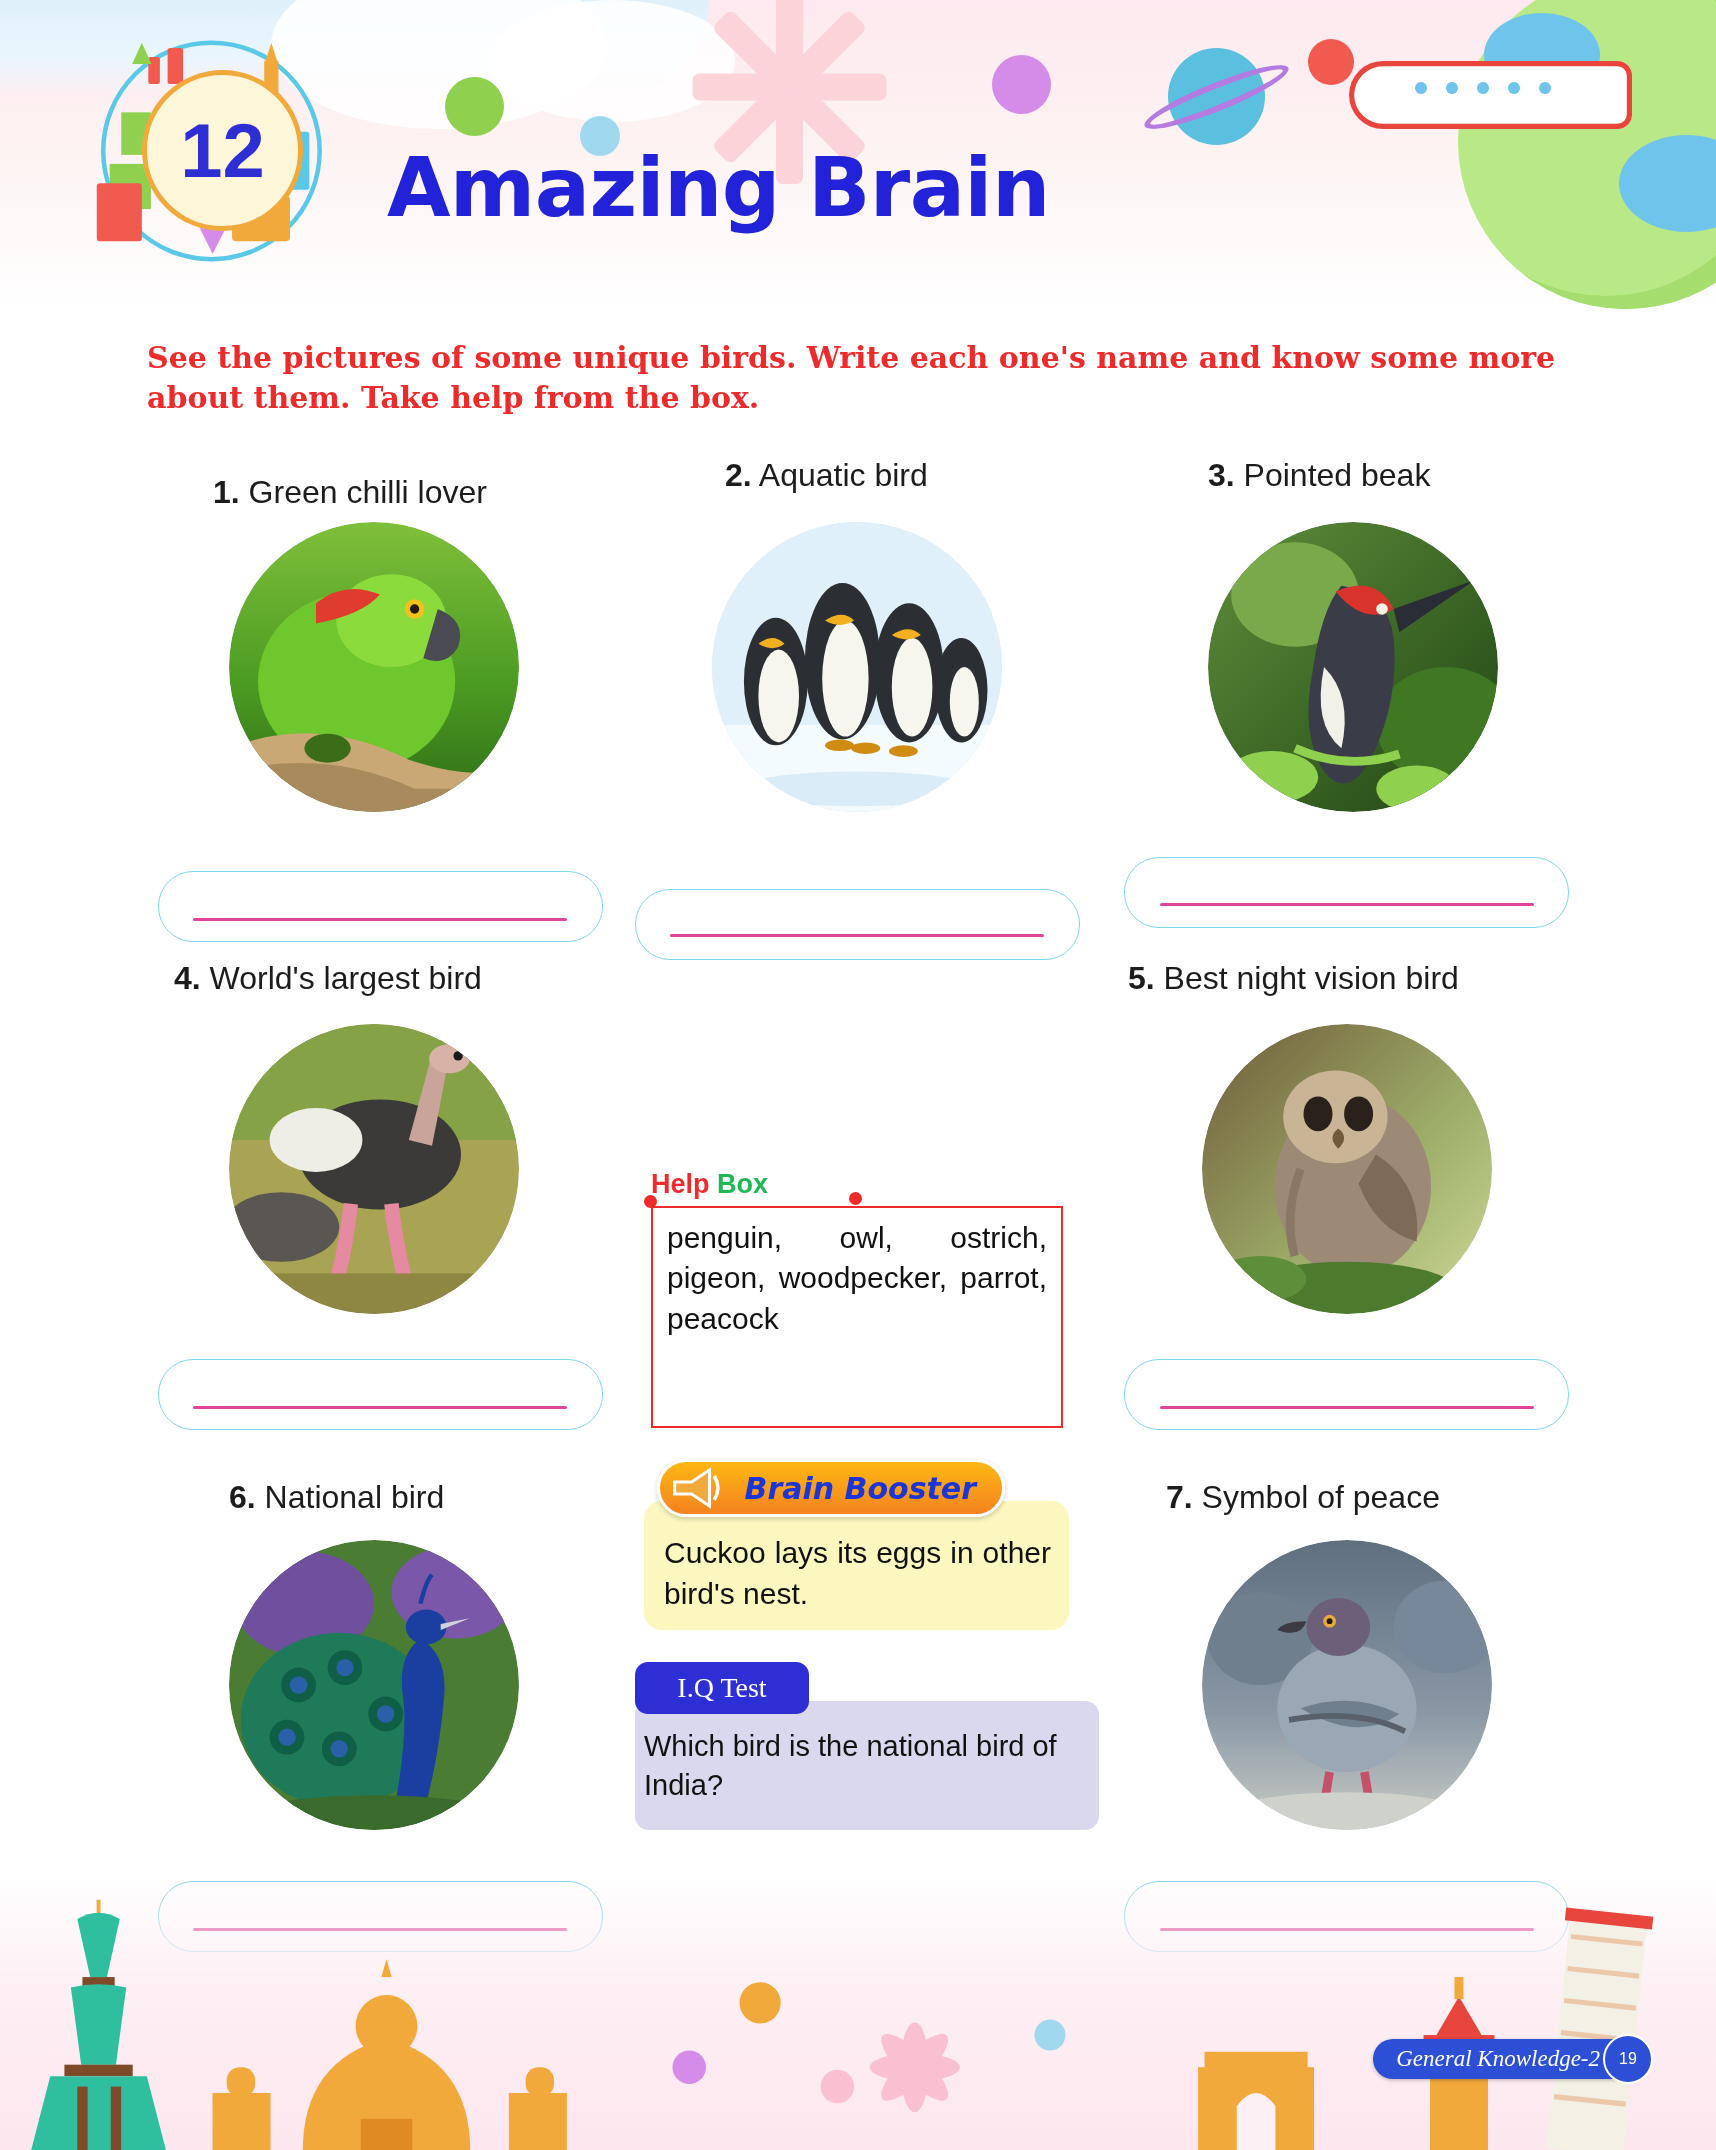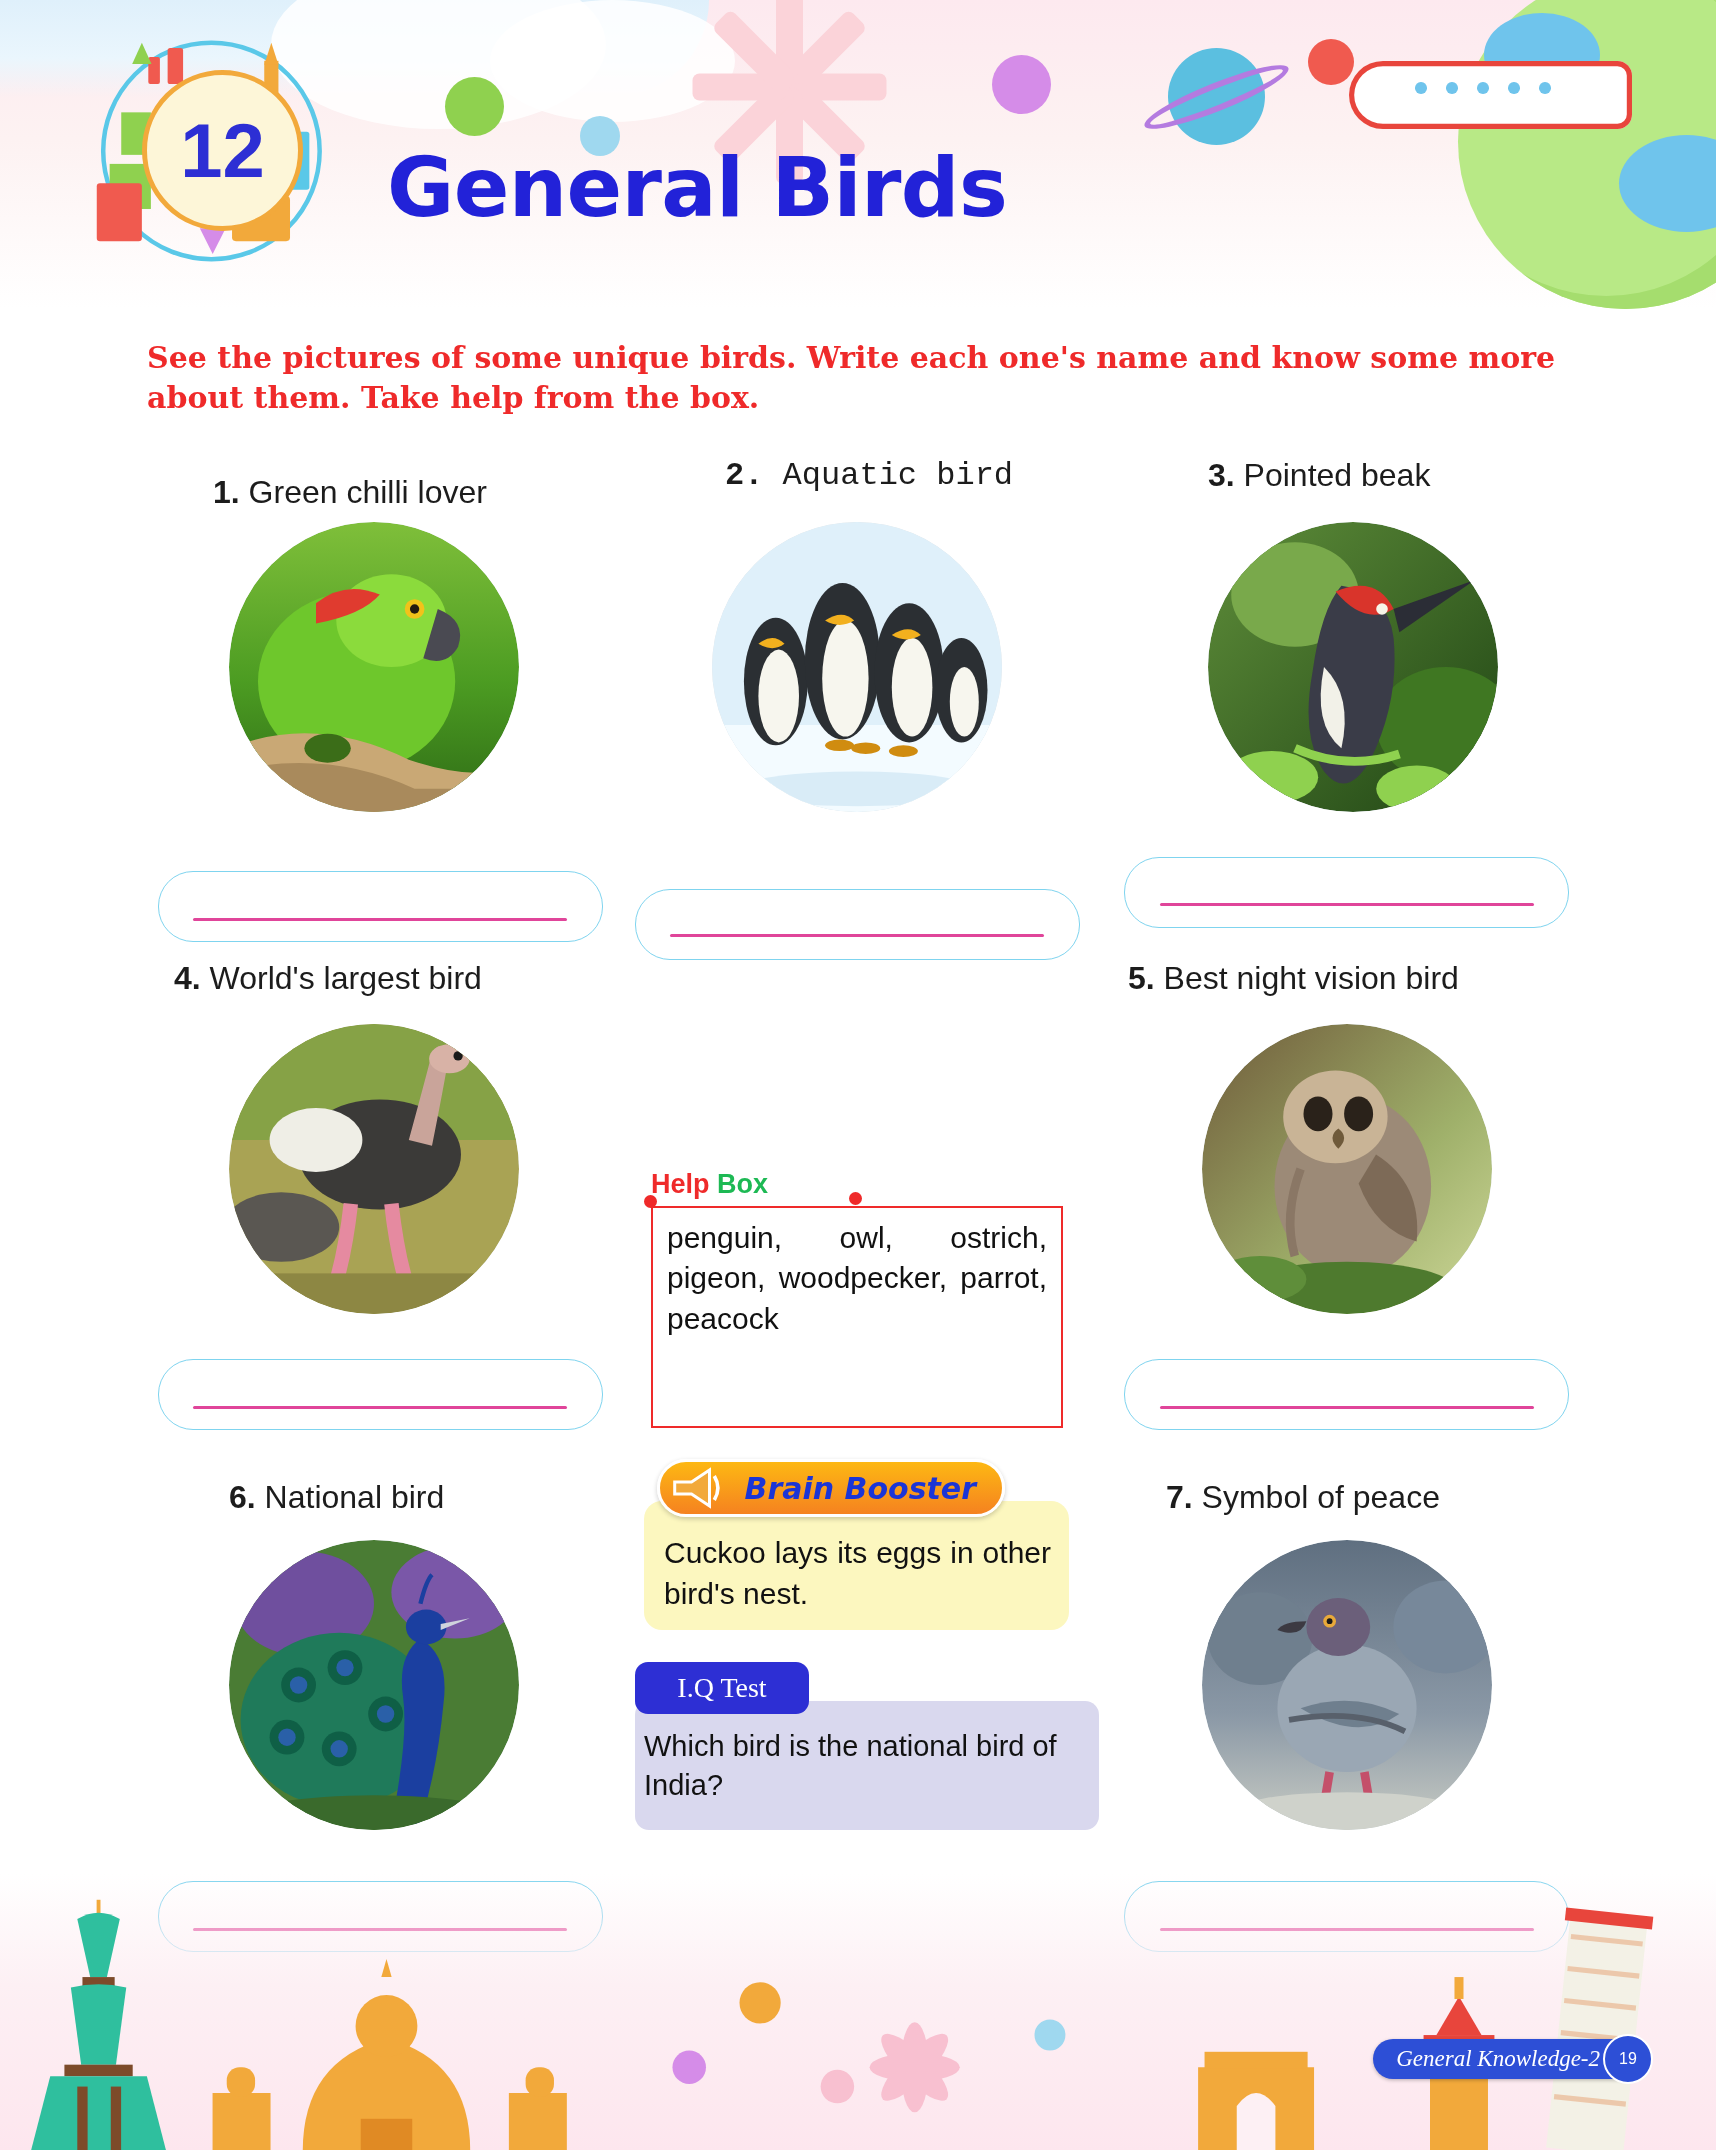--- a/index.html
+++ b/index.html
@@ -258,21 +258,21 @@
       </g>
       <g fill="#8fd14f">
         <polygon points="95,45 110,12 125,45"></polygon>
       </g>
     </svg>
     <div class="badge-circle">
       <span class="badge-num">12</span>
     </div>
   </div>
 
-  <div class="chapter-title">General Birds</div>
+  <div class="chapter-title">Amazing Brain</div>
 
   <div class="instructions">See the pictures of some unique birds. Write each one's name and know some more about them. Take help from the box.</div>
 
   <div class="item-label" style="left:213px;top:474px;">
     <b>1.</b>
     <span>Green chilli lover</span>
   </div>
   <div class="photo" style="left:229px;top:522px;width:290px;height:290px;">
     <svg class="ph-inner" viewBox="0 0 100 100" preserveAspectRatio="none">
       <defs>
@@ -295,21 +295,21 @@
           <circle cx="64" cy="30" r="1.6" fill="#241a10"></circle>
         <path d="M0 78 q30 -12 62 4 q24 8 38 2 l0 16 L0 100 z" fill="#c9a875"></path>
         <path d="M0 86 q34 -8 64 6 l36 0 0 8 L0 100 z" fill="#a98a5c"></path>
         <ellipse cx="34" cy="78" rx="8" ry="5" fill="#3b6d18"></ellipse>
       </g>
     </svg>
   </div>
   <div class="ans-box" style="left:158px;top:871px;width:445px;"></div>
   <div class="ans-line" style="left:193px;top:918px;width:374px;"></div>
 
-  <div class="item-label" style="left:725px;top:457px;font-family:Liberation Mono, monospace;">
+  <div class="item-label" style="left:725px;top:457px;">
     <b>2.</b>
     <span>Aquatic bird</span>
   </div>
   <div class="photo" style="left:712px;top:522px;width:290px;height:290px;">
     <svg class="ph-inner" viewBox="0 0 100 100">
       <defs>
           <clipPath id="c2">
             <circle cx="50" cy="50" r="50"></circle>
           </clipPath>
         </defs>

